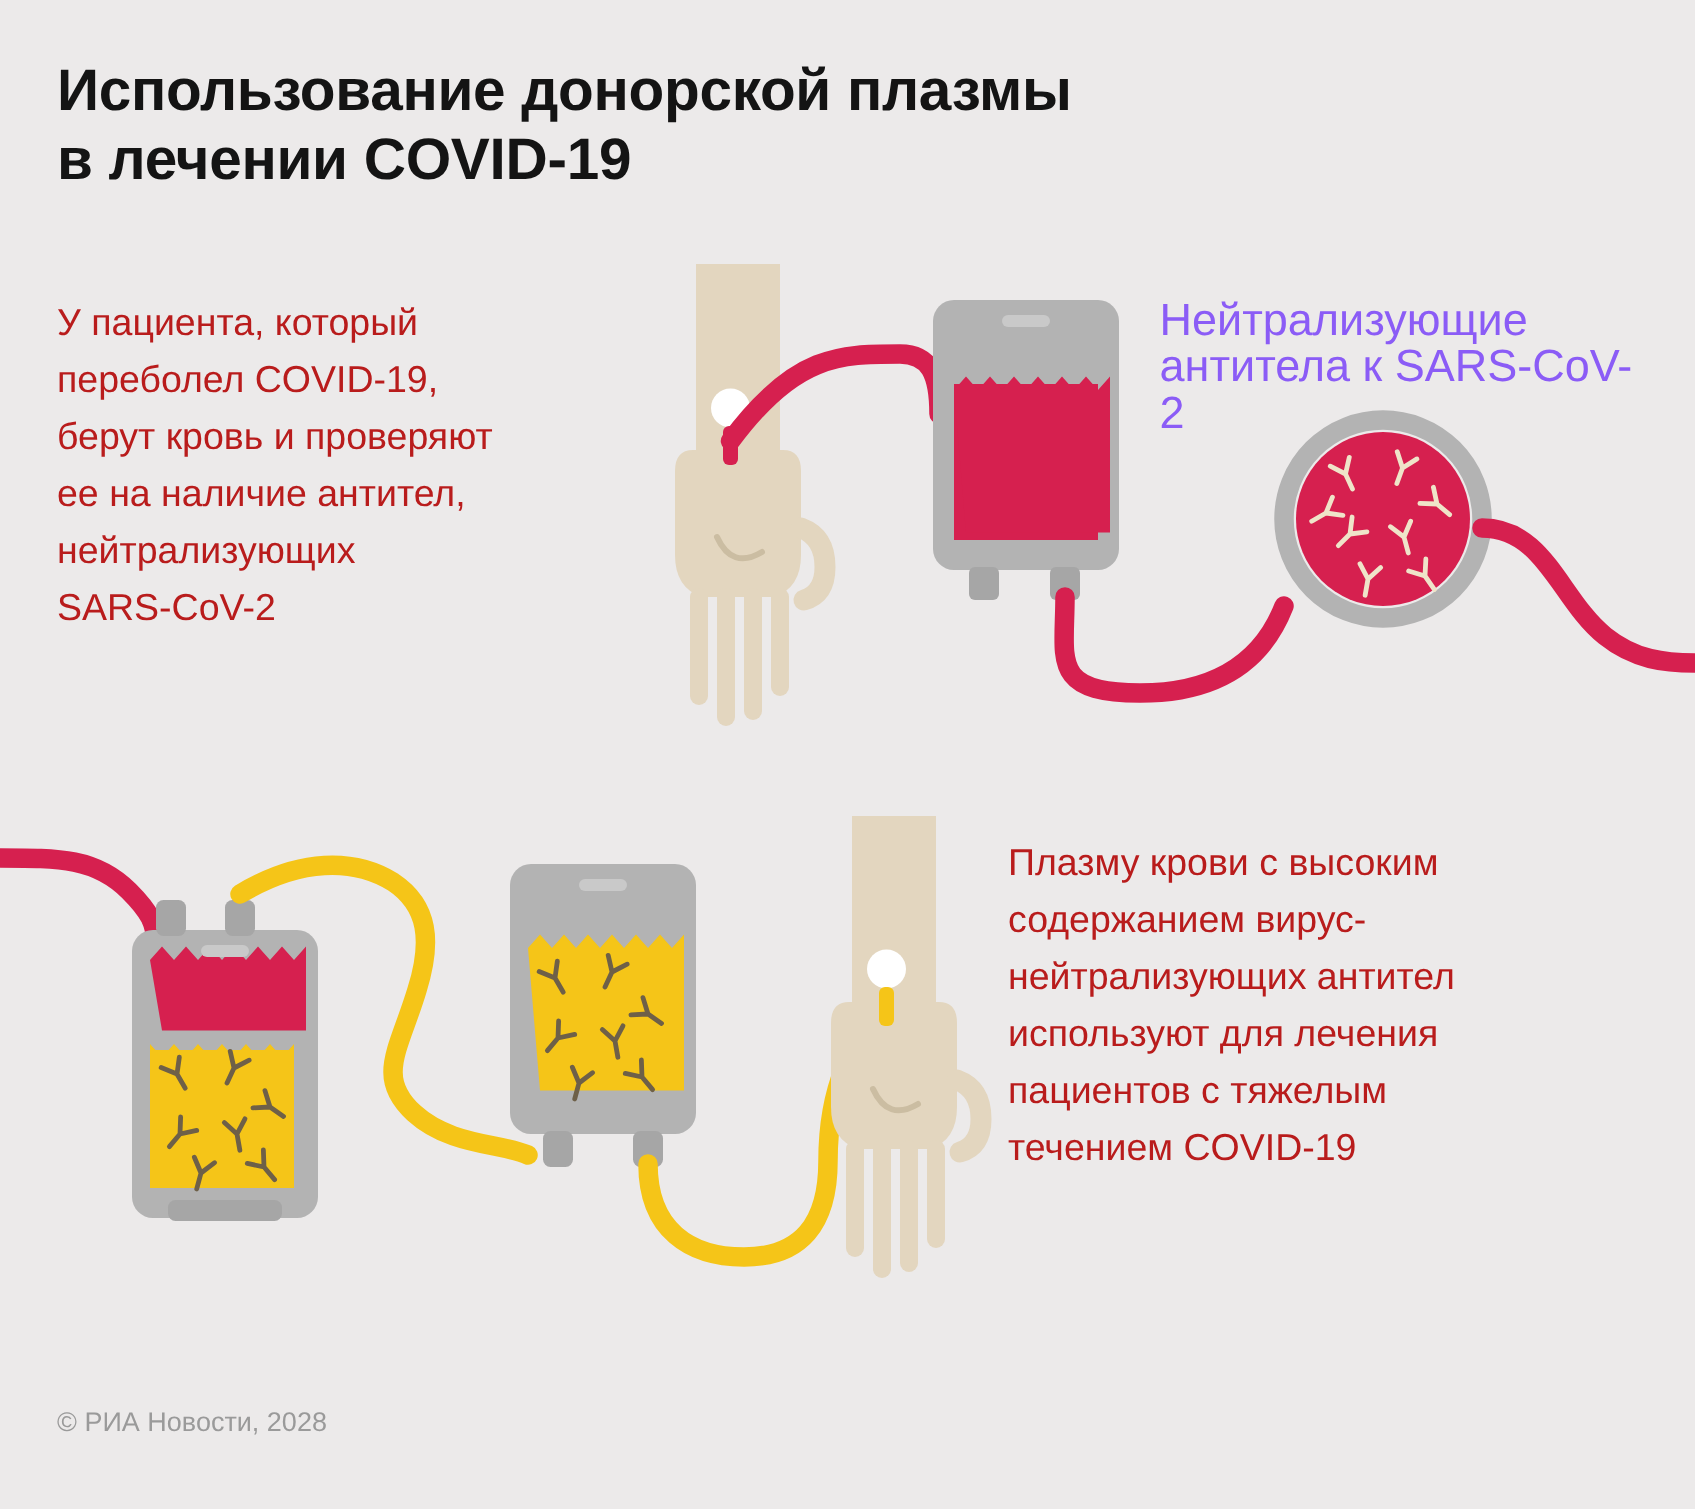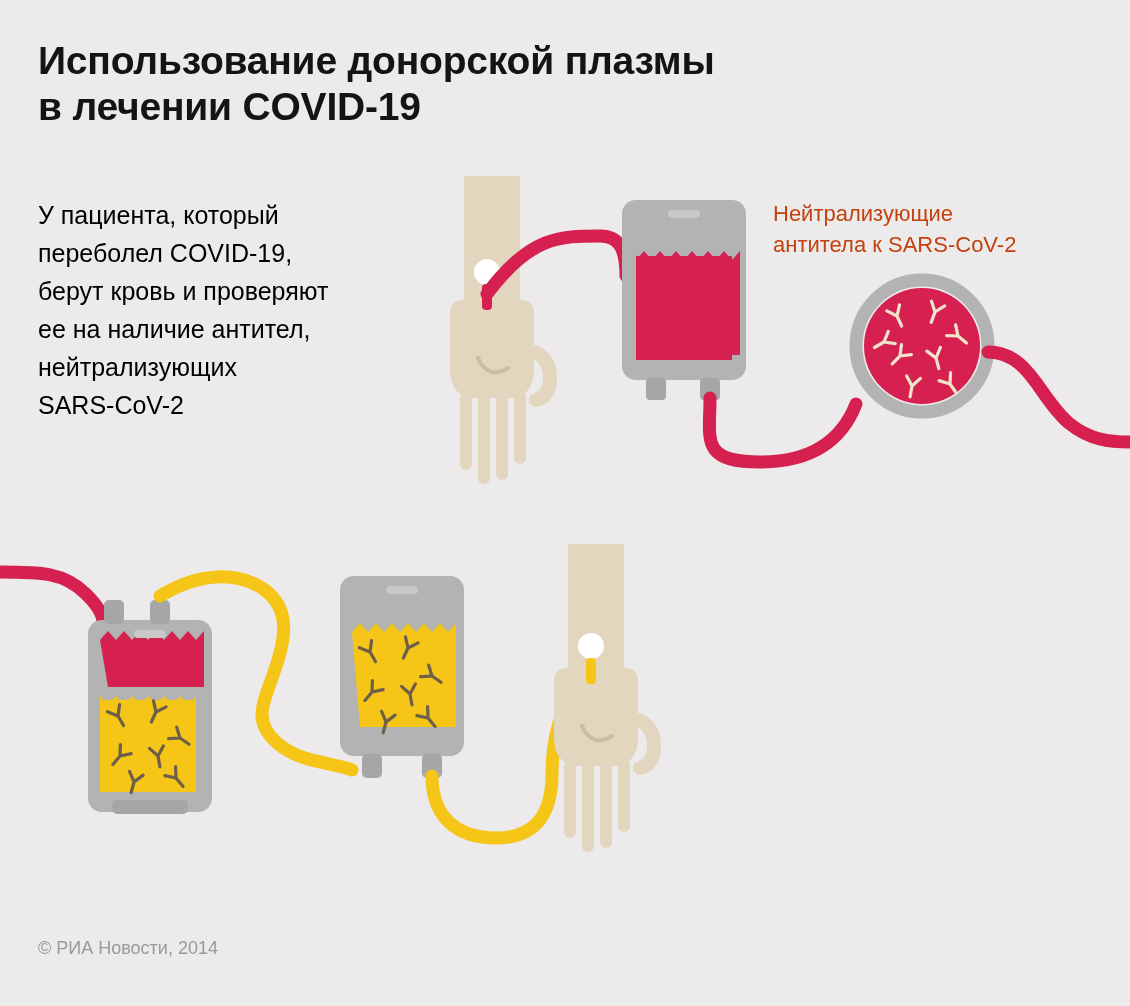--- a/index.html
+++ b/index.html
@@ -33,40 +33,40 @@
     letter-spacing: -0.2px;
     color: #141414;
     white-space: pre-line;
   }
 
   
   .body-text {
     position: absolute;
     font-size: 25px;
     line-height: 38px;
-    color: #000000;
+    color: #b91c1c;
     white-space: pre-line;
   }
   #text-top {
     left: 38px;
     top: 196px;
     width: 420px;
   }
   #text-bottom {
     left: 672px;
     top: 556px;
     width: 430px;
   }
 
   
   .caption {
     position: absolute;
-    font-size: 22px;
+    font-size: 30px;
     line-height: 31px;
-    color: #c2410c;
+    color: #8b5cf6;
     white-space: pre-line;
   }
   #caption-antibodies {
     left: 773px;
     top: 198px;
     width: 330px;
   }
   #caption-plasma {
     left: 56px;
     top: 818px;
@@ -98,25 +98,31 @@
 
   <div class="title">Использование донорской плазмы
 в лечении COVID-19</div>
 
   <div class="body-text" id="text-top">У пациента, который
 переболел COVID-19,
 берут кровь и проверяют
 ее на наличие антител,
 нейтрализующих
 SARS-CoV-2</div>
+  <div class="body-text" id="text-bottom">Плазму крови с высоким
+содержанием вирус-
+нейтрализующих антител
+используют для лечения
+пациентов с тяжелым
+течением COVID-19</div>
 
   <div class="caption" id="caption-antibodies">Нейтрализующие
 антитела к SARS-CoV-2</div>
 
-  <div class="credit">© РИА Новости, 2014</div>
+  <div class="credit">© РИА Новости, 2028</div>
 
   <svg id="art" viewBox="0 0 1130 1006" xmlns="http://www.w3.org/2000/svg">
 
     <defs>
 
       <g id="ab">
         <path d="M0,0 L0,11 M0,0 L-7,-9 M0,0 L7,-9" stroke="#efe4c9" stroke-width="3.2" stroke-linecap="round" fill="none"></path>
       </g>
       <g id="abd">
         <path d="M0,0 L0,11 M0,0 L-7,-9 M0,0 L7,-9" stroke="#6e6048" stroke-width="3.2" stroke-linecap="round" fill="none"></path>

